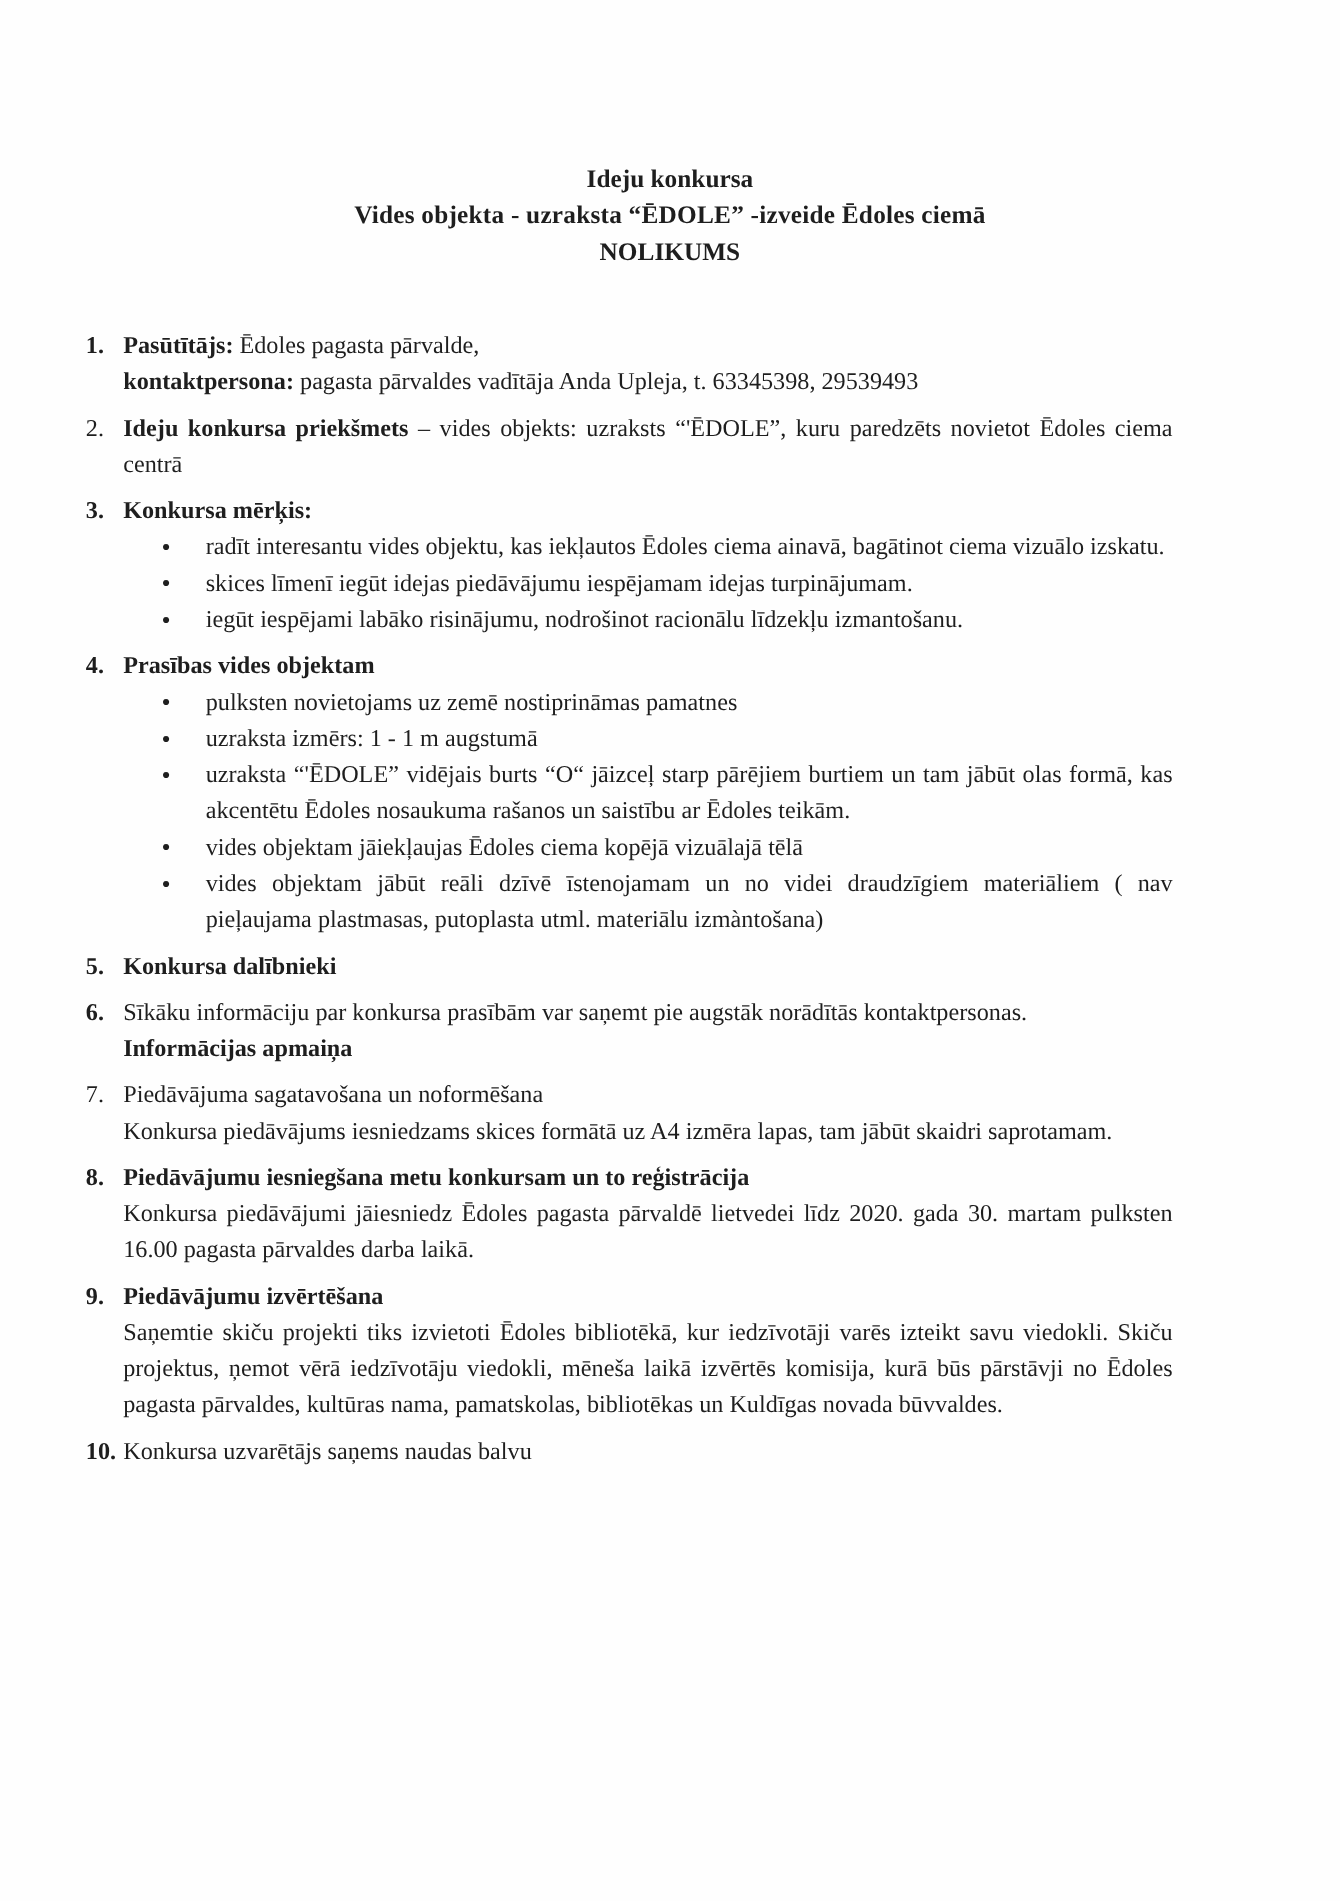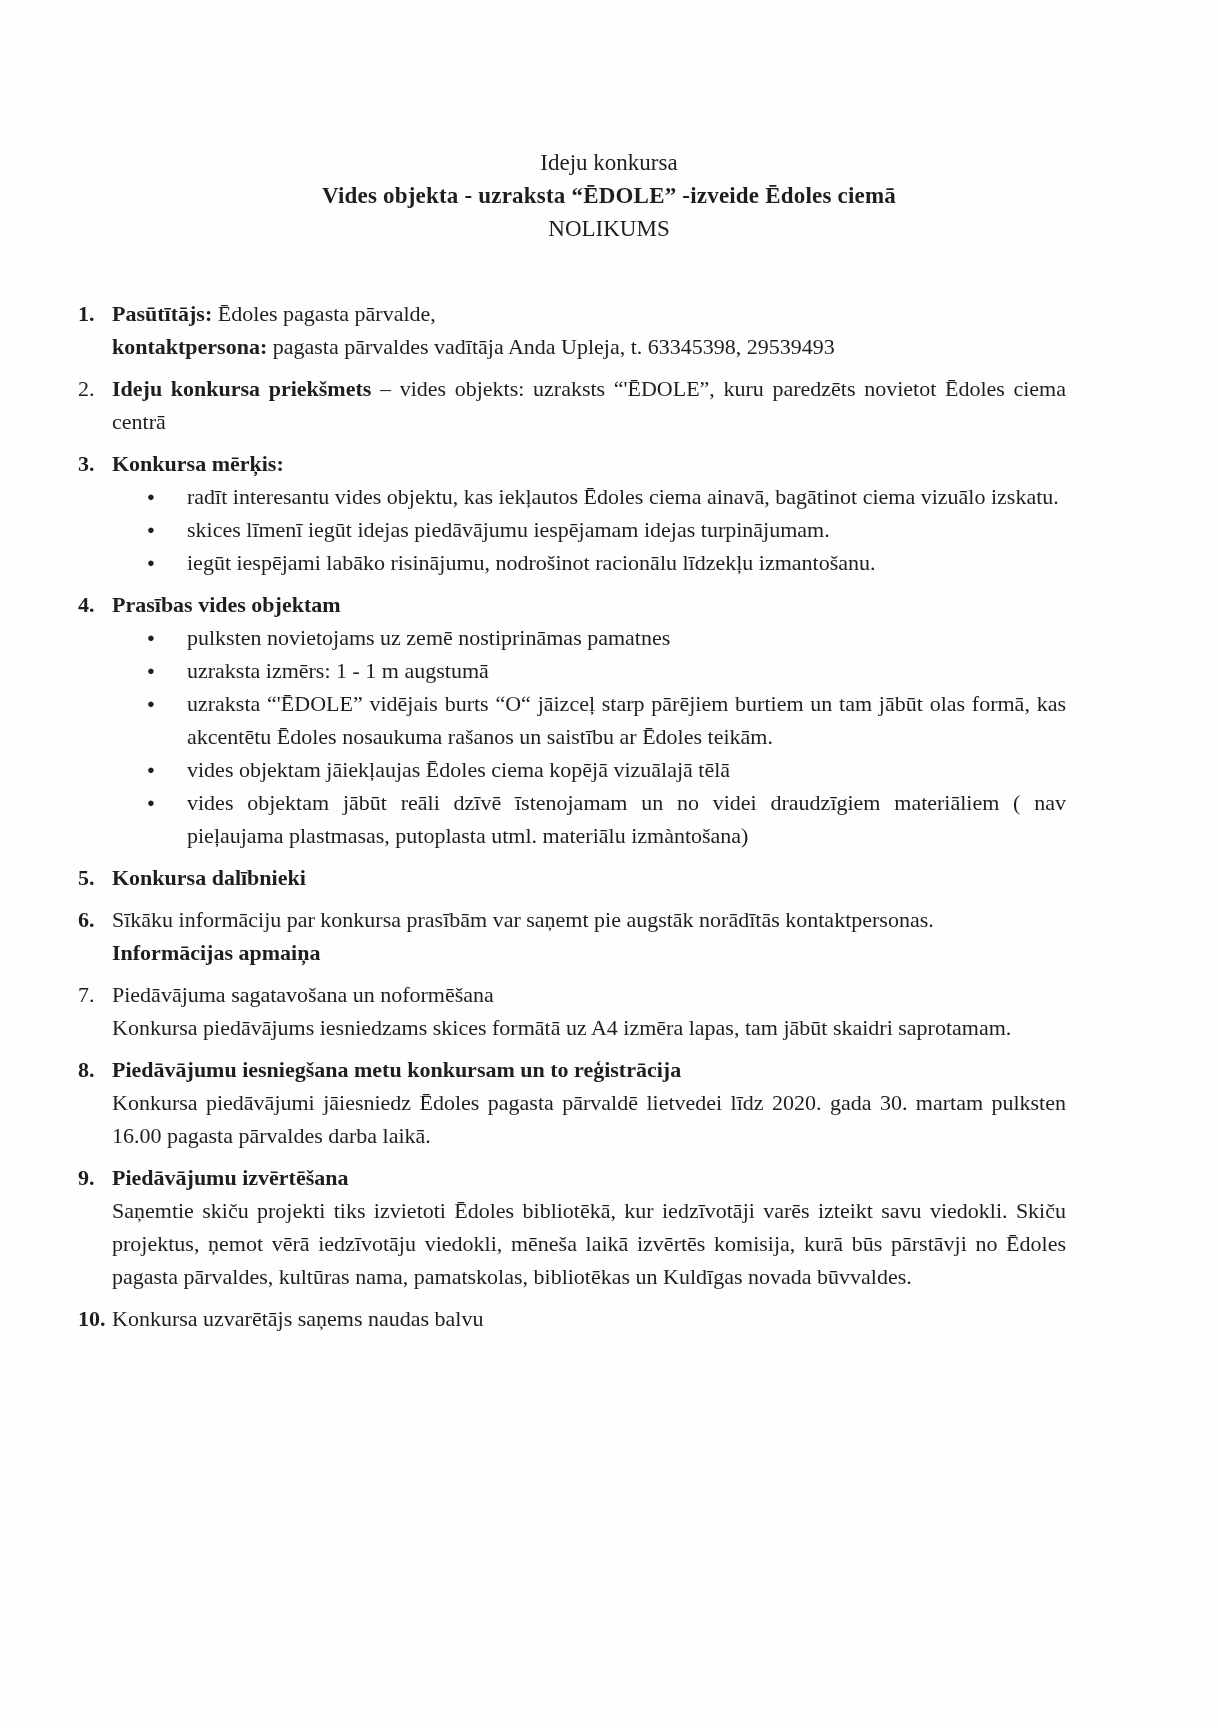--- a/index.html
+++ b/index.html
@@ -16,21 +16,21 @@
     color: #1e1e1e;
     font-family: "Liberation Serif", "DejaVu Serif", serif;
     overflow: hidden;
   }
   .title-block {
     padding-top: 146px;
     text-align: center;
     font-size: 23px;
     line-height: 33px;
   }
-  .title-line-sub { font-weight: normal; }
+  .title-line-sub { font-weight: bold; }
   .title-line-main { font-weight: bold; letter-spacing: 0.2px; }
   .doc-body {
     margin: 52px 152px 0 78px;
     font-size: 22px;
     line-height: 33px;
   }
   .item {
     display: flex;
     margin-bottom: 9px;
   }

